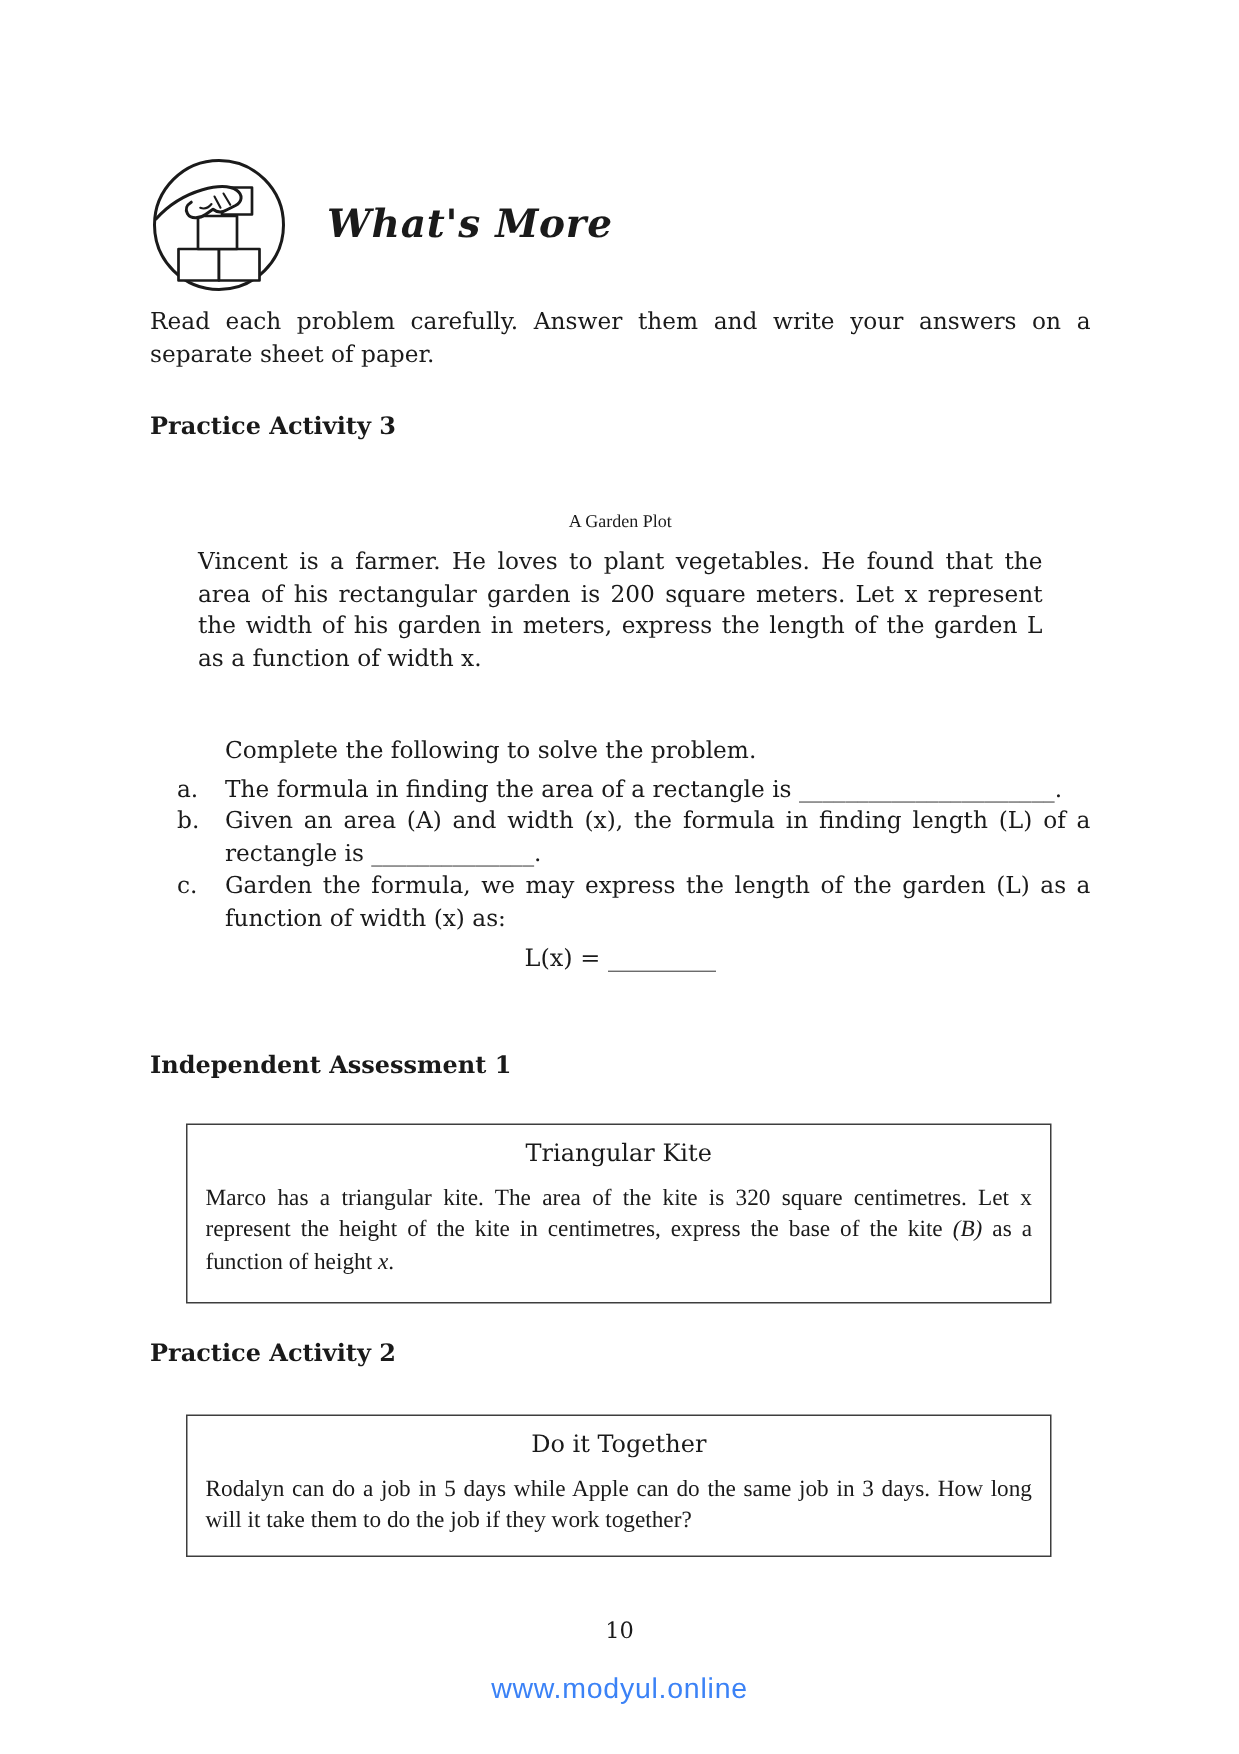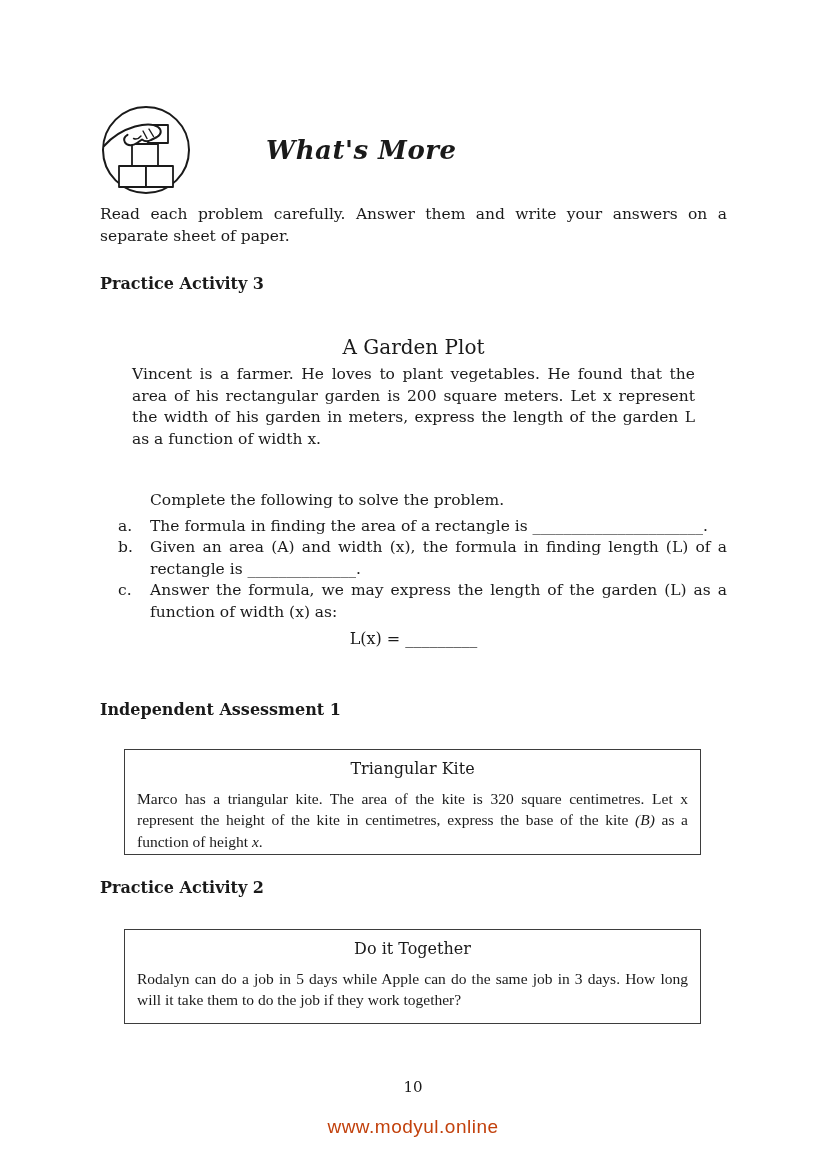--- a/index.html
+++ b/index.html
@@ -17,21 +17,20 @@
     overflow: hidden;
   }
   .content {
     padding: 0 99px 0 100px;
   }
   
   .header-row {
     margin-top: 104px;
     display: flex;
     align-items: center;
-    gap: 48px;
   }
   .lesson-icon {
     width: 92px;
     height: 92px;
     flex: 0 0 auto;
   }
   .page-title {
     margin-left: 26px;
     font-size: 26px;
     font-weight: bold;
@@ -52,24 +51,25 @@
     margin: 0;
     font-size: 16px;
     font-weight: bold;
     line-height: 21.5px;
   }
   .heading-pa1 { margin-top: 26px; }
   .heading-ia1 { margin-top: 48px; }
   .heading-pa2 { margin-top: 22px; }
 
   .centered-title {
-    font-size: 20px;
-    line-height: 21.5px;
-    text-align: center;
-    margin: 0;
+    font-size: 12px;
+    line-height: 21.5px;
+    text-align: center;
+    margin: 0;
+    font-family: Liberation Serif, serif;
   }
   .garden-title { margin-top: 42px; }
 
   .problem-par {
     margin: 6px 32px 0 32px;
   }
   .instruction {
     margin-top: 40px;
     padding-left: 50px;
     text-align: left;
@@ -96,21 +96,21 @@
     font-size: 16px;
     line-height: 24px;
   }
   .formula-lhs {
   }
   
   .problem-box {
     border: 1.5px solid #3d3d3d;
     margin-left: 24px;
     margin-right: 26px;
-    padding: 8px 12px 2px 12px;
+    padding: 8px 12px 16px 12px;
   }
   .kite-box { margin-top: 28px; }
   .do-box   { margin-top: 30px; padding-bottom: 12px; }
   .box-title {
     text-align: center;
     font-size: 16px;
     line-height: 22px;
     margin: 0 0 8px 0;
   }
   .box-text {
@@ -131,21 +131,21 @@
     text-align: center;
     font-size: 15px;
   }
   .watermark {
     position: absolute;
     left: 0;
     right: 0;
     top: 1116px;
     text-align: center;
     font-size: 19px;
-    color: #c2410c;
+    color: #3b82f6;
     font-family: "Liberation Sans", "DejaVu Sans", sans-serif;
     letter-spacing: 0.5px;
   }
 </style>
 </head>
 <body>
 
 <div class="page">
   <div class="content">
 
@@ -186,21 +186,21 @@
       <div class="letter-item">
         <span class="marker">a.</span>
         <span>The formula in finding the area of a rectangle is ______________________.</span>
       </div>
       <div class="letter-item">
         <span class="marker">b.</span>
         <span>Given an area (A) and width (x), the formula in finding length (L) of a rectangle is ______________.</span>
       </div>
       <div class="letter-item">
         <span class="marker">c.</span>
-        <span>Answer the formula, we may express the length of the garden (L) as a function of width (x) as:</span>
+        <span>Garden the formula, we may express the length of the garden (L) as a function of width (x) as:</span>
       </div>
     </div>
 
     <div class="formula-line">
       <span class="formula-lhs">L(x) =</span>
       <span>_________</span>
     </div>
 
     <h3 class="section-heading heading-ia1">Independent Assessment 1</h3>
 

